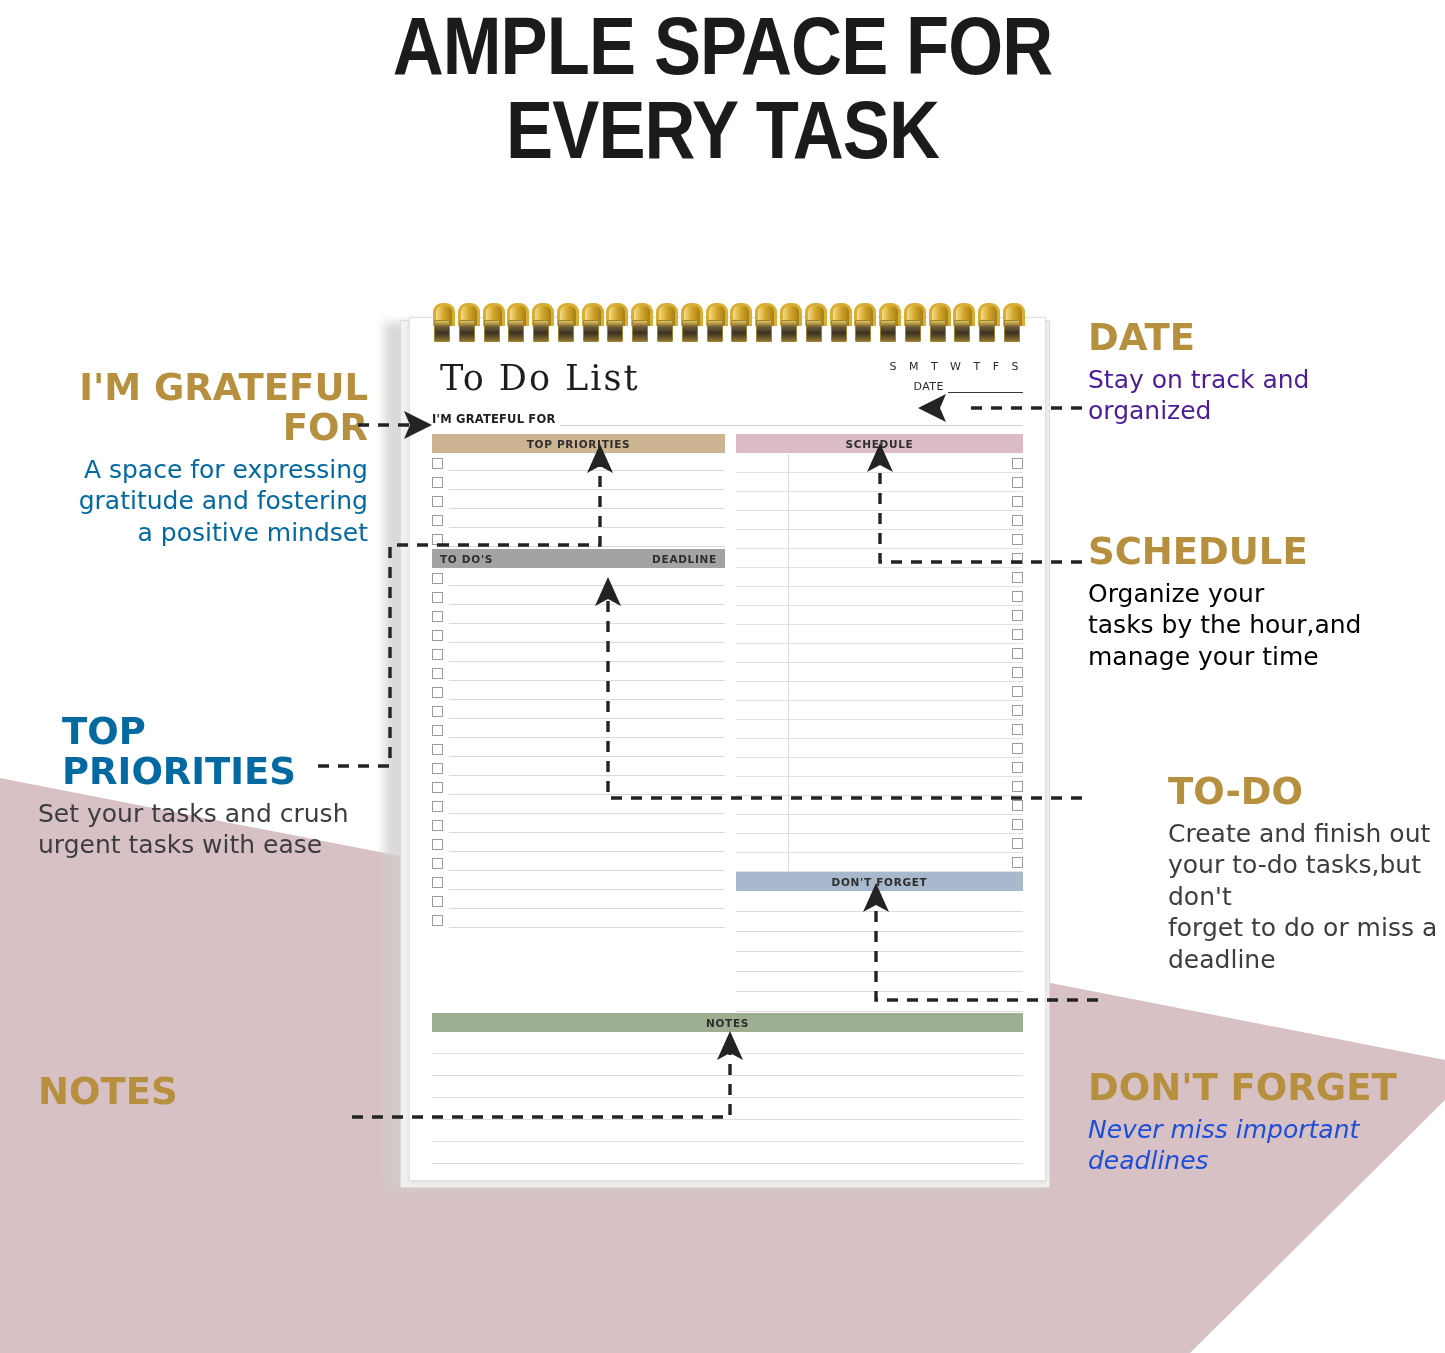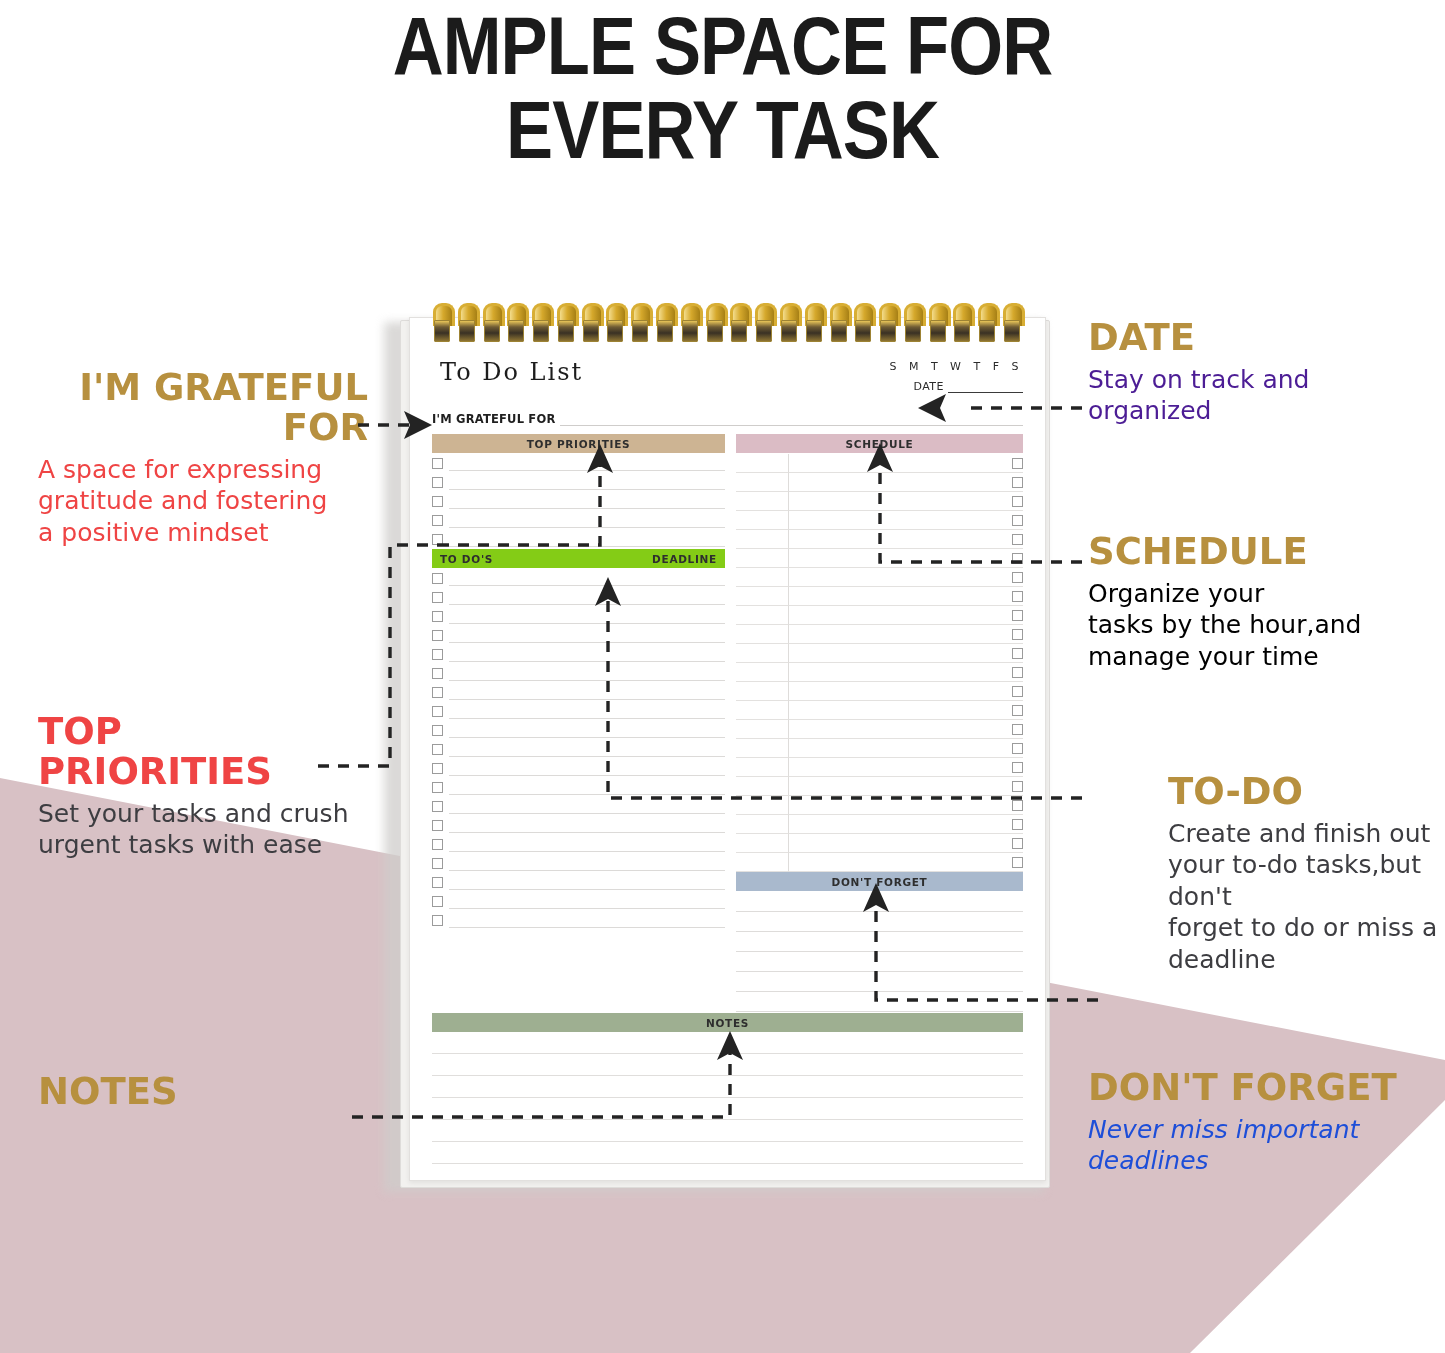--- a/index.html
+++ b/index.html
@@ -77,21 +77,21 @@
     position:absolute;left:2px;top:17px;width:14px;height:20px;
     background:linear-gradient(180deg,#e8c558 0%,#6f5c34 30%,#3a3124 60%,#8e7433 100%);
     border:1px solid #9d8334;border-radius:1px;
   }
 
   
   .pad-inner{position:absolute;left:0;top:0;right:0;bottom:0;padding:34px 18px 10px 18px;box-sizing:border-box;}
 
   #pad-title{
     font-family:"DejaVu Serif","Liberation Serif",serif;
-    font-size:24px;letter-spacing:2px;color:#1d1d1d;margin:6px 0 0 12px;
+    font-size:35px;letter-spacing:2px;color:#1d1d1d;margin:6px 0 0 12px;
     display:inline-block;
   }
   #day-letters{
     position:absolute;right:22px;top:42px;
     font-size:11px;letter-spacing:4.5px;color:#2b2b2b;
     font-family:"DejaVu Sans","Liberation Sans",sans-serif;
   }
   #date-row{
     position:absolute;right:22px;top:62px;display:flex;align-items:flex-end;gap:4px;
   }
@@ -185,27 +185,27 @@
     <polygon points="600,444 613,473 600,466 587,473"></polygon>
     <polygon points="608,577 621,606 608,599 595,606"></polygon>
     <polygon points="876,883 889,912 876,905 863,912"></polygon>
     <polygon points="730,1031 743,1060 730,1053 717,1060"></polygon>
   </g>
 </svg>
 
 <div class="anno" id="anno-grateful">
   <div class="ttl" style="color: rgb(183, 144, 63); text-align: right;">I'M GRATEFUL
 FOR</div>
-  <div class="body" style="color: #ef4444;">A space for expressing
+  <div class="body" style="color: #0369a1; text-align: right;">A space for expressing
 gratitude and fostering
 a positive mindset</div>
 </div>
 
 <div class="anno" id="anno-top">
-  <div class="ttl" style="color: #ef4444;">TOP
+  <div class="ttl" style="color: #0369a1; margin-left: 24px;">TOP
 PRIORITIES</div>
   <div class="body" style="color: rgb(61, 61, 65);">Set your tasks and crush
 urgent tasks with ease</div>
 </div>
 
 <div class="anno" id="anno-notes">
   <div class="ttl" style="color: rgb(183, 144, 63);">NOTES</div>
 </div>
 
 <div class="anno" id="anno-date">
@@ -278,21 +278,21 @@
             <div class="row">
               <span class="cbx"></span>
               <span class="ln"></span>
             </div>
             <div class="row">
               <span class="cbx"></span>
               <span class="ln"></span>
             </div>
           </div>
 
-        <div class="sec-head split" id="td-head" style="background: #84cc16;">
+        <div class="sec-head split" id="td-head" style="background: #a3a3a3;">
           <span>TO DO'S</span>
           <span>DEADLINE</span>
         </div>
         <div class="rows" id="td-rows">
             <div class="row">
               <span class="cbx"></span>
               <span class="ln"></span>
             </div>
             <div class="row">
               <span class="cbx"></span>

